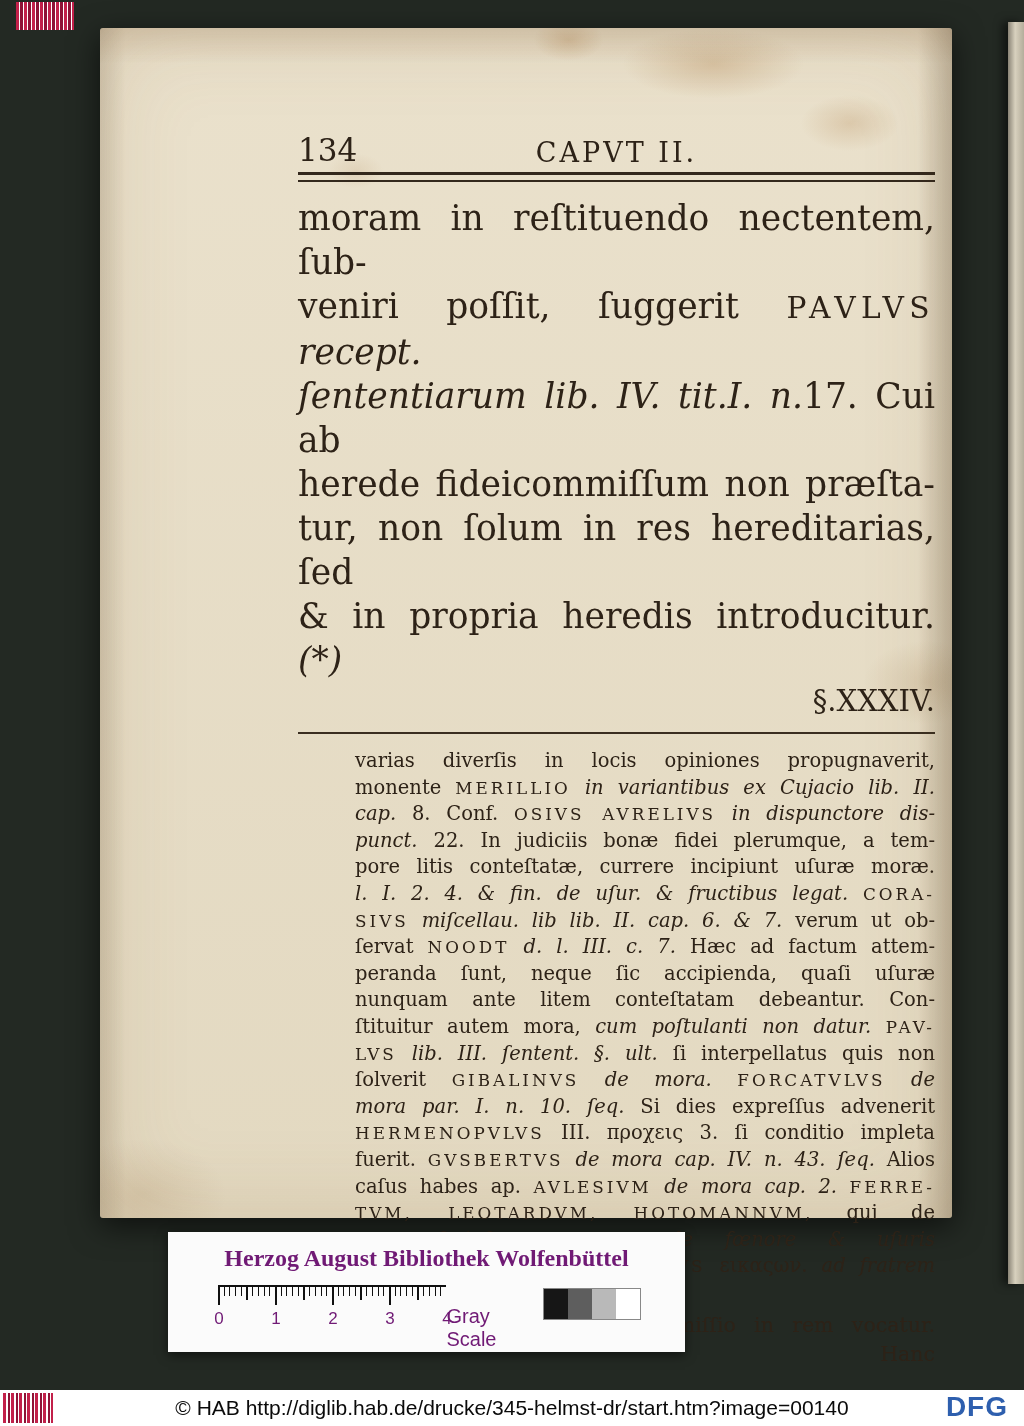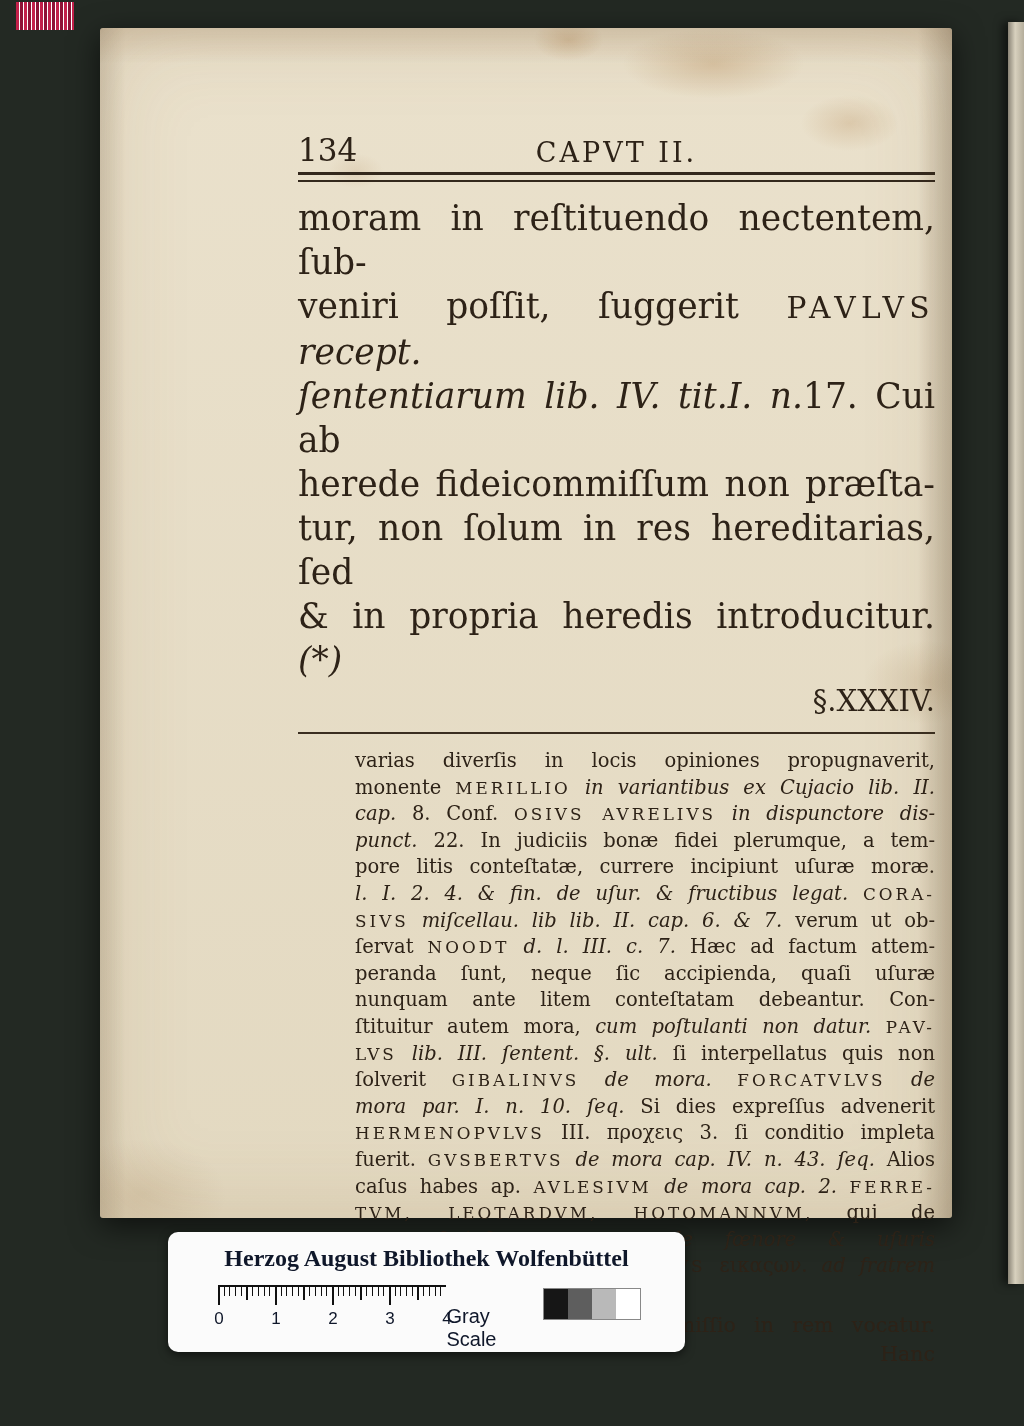--- a/index.html
+++ b/index.html
@@ -70,22 +70,22 @@
   .fbline{font-size:20.5px;line-height:29px;text-align:justify;text-align-last:justify;}
 
   .it{font-style:italic;}
   .sc{font-size:.86em;letter-spacing:.18em;}
   .al-r{text-align:right !important;text-align-last:right !important;}
   .al-l{text-align:left !important;text-align-last:left !important;}
 
   
   .info-card{
     position:absolute;left:168px;top:1232px;width:517px;height:120px;
-    background:#fbfbfb;border-radius:10px;box-shadow:0 3px 10px rgba(0,0,0,.55);
-    font-family:"Liberation Sans",sans-serif;color:#0f172a;
+    background:#fbfbfb;border-radius:0;box-shadow:0 3px 10px rgba(0,0,0,.55);
+    font-family:"Liberation Sans",sans-serif;color:#701a75;
   }
   .card-title{text-align:center;margin-top:13px;
     font-family:"Liberation Serif",serif;font-weight:700;font-size:24px;}
   .card-row{display:flex;align-items:flex-start;justify-content:space-between;
     margin-top:13px;padding:0 44px 0 50px;}
   .ruler{width:234px;position:relative;}
   .ticks{height:20px;border-top:2px solid #101010;
     background-image:
       repeating-linear-gradient(90deg,#101010 0 1.6px,transparent 1.6px 57px),
       repeating-linear-gradient(90deg,#101010 0 1.2px,transparent 1.2px 28.5px),
@@ -185,14 +185,19 @@
       <div class="gs-label">Gray Scale</div>
       <div class="gs-patches">
           <div class="swatch" style="background: rgb(22, 22, 22);"></div>
           <div class="swatch" style="background: rgb(94, 94, 94);"></div>
           <div class="swatch" style="background: rgb(185, 185, 185);"></div>
           <div class="swatch" style="background: rgb(255, 255, 255);"></div>
         </div>
     </div>
   </div>
 
+  <div class="footer-bar">
+    <div class="calib calib-bottom"></div>
+    <div class="copyright">© HAB http://diglib.hab.de/drucke/345-helmst-dr/start.htm?image=00140</div>
+    <div class="dfg">DFG</div>
+  </div>
 
 </div>
 
 </body></html>

